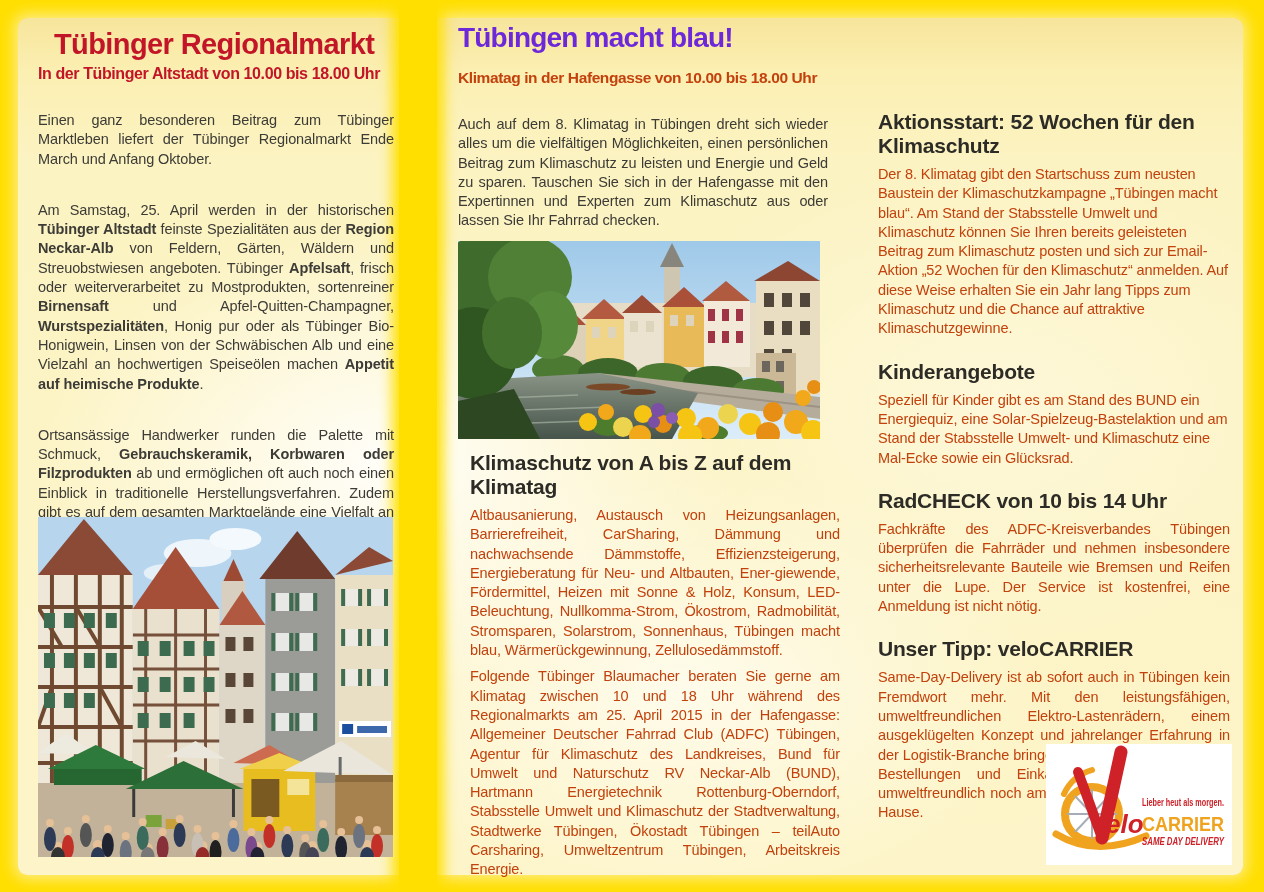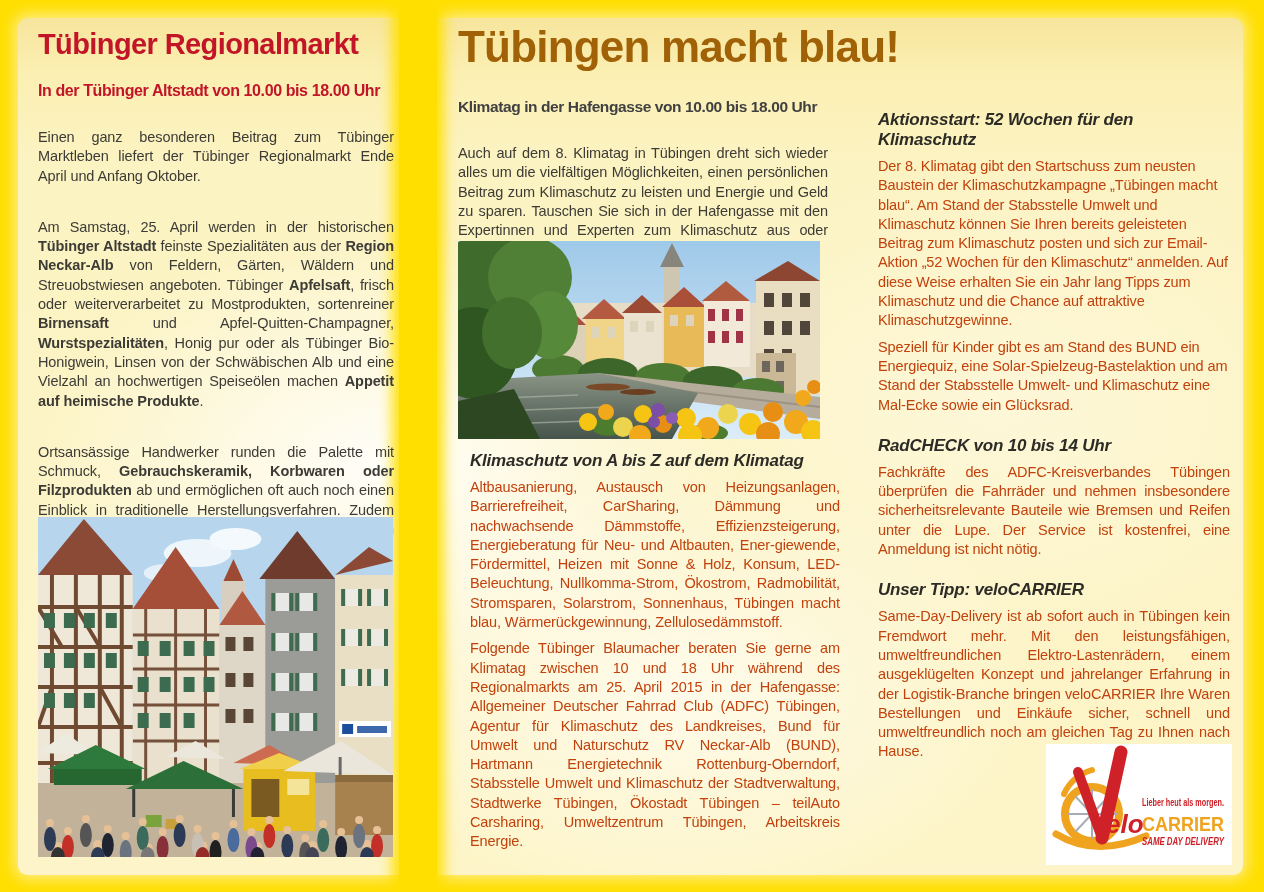--- a/index.html
+++ b/index.html
@@ -12,47 +12,47 @@
       linear-gradient(180deg,#f7e59c 0px,#fbefb2 55px,#fcf3c2 140px,#fdf5c9 100%);
     box-shadow:0 0 14px 4px rgba(255,240,170,.8);
     z-index:0;}
   .fold-strip{position:absolute;left:399px;top:0;width:38px;height:892px;background:#ffdf00;
     box-shadow:0 0 12px 7px rgba(255,223,0,.95);z-index:1;}
   .col{position:absolute;z-index:2;}
   .col-left{left:38px;top:28px;width:356px;}
   .col-mid{left:458px;top:22px;width:370px;}
   .col-right{left:878px;top:110px;width:352px;}
   h1,h2,h3,p{margin:0;padding:0;}
-  .red-title{font-size:29px;font-weight:bold;color:#c21527;letter-spacing:-0.6px;white-space:nowrap;}
-  .red-sub{font-size:16px;font-weight:bold;color:#c21527;letter-spacing:-0.4px;margin-top:21px;white-space:nowrap;}
-  .blue-title{font-size:44px;font-weight:bold;color:#a16207;letter-spacing:-0.8px;white-space:nowrap;text-align:center;}
-  .blue-sub{font-size:15.5px;font-weight:bold;color:#404040;letter-spacing:-0.4px;margin-top:26px;white-space:nowrap;}
+  .red-title{font-size:29px;font-weight:bold;color:#c21527;letter-spacing:-0.6px;white-space:nowrap;margin-left:16px;}
+  .red-sub{font-size:16px;font-weight:bold;color:#c21527;letter-spacing:-0.4px;margin-top:4px;white-space:nowrap;}
+  .blue-title{font-size:28px;font-weight:bold;color:#6d28d9;letter-spacing:-0.8px;white-space:nowrap;}
+  .blue-sub{font-size:15.5px;font-weight:bold;color:#c2410c;letter-spacing:-0.4px;margin-top:15px;white-space:nowrap;}
   .body-p{font-size:14.5px;line-height:19.3px;color:#3c3b36;text-align:justify;letter-spacing:-0.1px;margin-top:32px;}
   .body-p.first{margin-top:28px;}
-  .sec-h{font-size:17px;font-weight:bold;color:#2c2b26;letter-spacing:-0.2px;margin-top:21px;font-style:italic;}
+  .sec-h{font-size:21px;font-weight:bold;color:#2c2b26;letter-spacing:-0.2px;margin-top:21px;}
   .sec-h.first{margin-top:0;}
   .sec-p{font-size:14.5px;line-height:19.3px;color:#c2410c;text-align:justify;letter-spacing:-0.1px;margin-top:7px;}
   .sec-p.ragged{text-align:left;}
   .b{font-weight:bold;}
   .photo{position:absolute;display:block;}
   .photo-market{left:0;top:489px;width:355px;height:340px;}
   .photo-neckar{left:0;top:219px;width:362px;height:198px;}
   .mid-lower{position:absolute;left:12px;top:429px;width:370px;}
   .logo-box{position:absolute;left:168px;top:634px;width:186px;height:121px;background:#ffffff;}
 </style>
 </head>
 <body>
 
 <div class="sheet"></div>
 <div class="fold-strip"></div>
 
 <div class="col col-left">
   <h1 class="red-title">Tübinger Regionalmarkt</h1>
   <h2 class="red-sub">In der Tübinger Altstadt von 10.00 bis 18.00 Uhr</h2>
-  <p class="body-p first">Einen ganz besonderen Beitrag zum Tübinger Marktleben liefert der Tübinger Regionalmarkt Ende April und Anfang Oktober.</p>
+  <p class="body-p first">Einen ganz besonderen Beitrag zum Tübinger Marktleben liefert der Tübinger Regionalmarkt Ende March und Anfang Oktober.</p>
   <p class="body-p"><span>Am Samstag, 25. April werden in der historischen </span><span class="b">Tübinger Altstadt</span><span> feinste Spezialitäten aus der </span><span class="b">Region Neckar-Alb</span><span> von Feldern, Gärten, Wäldern und Streuobstwiesen angeboten. Tübinger </span><span class="b">Apfelsaft</span><span>, frisch oder weiterverarbeitet zu Mostprodukten, sortenreiner </span><span class="b">Birnensaft</span><span> und Apfel-Quitten-Champagner, </span><span class="b">Wurstspezialitäten</span><span>, Honig pur oder als Tübinger Bio-Honigwein, Linsen von der Schwäbischen Alb und eine Vielzahl an hochwertigen Speiseölen machen </span><span class="b">Appetit auf heimische Produkte</span><span>.</span></p>
   <p class="body-p"><span>Ortsansässige Handwerker runden die Palette mit Schmuck, </span><span class="b">Gebrauchskeramik, Korbwaren oder Filzprodukten</span><span> ab und ermöglichen oft auch noch einen Einblick in traditionelle Herstellungsverfahren. Zudem gibt es auf dem gesamten Marktgelände eine Vielfalt an </span><span class="b">Weinen aus der Region</span><span> zu genießen.</span></p>
 
   <svg class="photo photo-market" viewBox="0 0 356 340" preserveAspectRatio="none">
     <rect x="0" y="0" width="356" height="340" fill="#b7d6ee"></rect>
     <ellipse cx="160" cy="36" rx="34" ry="14" fill="#eef5fb"></ellipse>
     <ellipse cx="198" cy="22" rx="26" ry="11" fill="#f4f9fd"></ellipse>
     <ellipse cx="128" cy="56" rx="22" ry="9" fill="#e4eff8"></ellipse>
 
     <polygon points="186,64 196,42 206,64" fill="#9c4a34"></polygon>
@@ -394,20 +394,21 @@
   <div class="mid-lower">
     <h3 class="sec-h first">Klimaschutz von A bis Z auf dem Klimatag</h3>
     <p class="sec-p">Altbausanierung, Austausch von Heizungsanlagen, Barrierefreiheit, CarSharing, Dämmung und nachwachsende Dämmstoffe, Effizienzsteigerung, Energieberatung für Neu- und Altbauten, Ener-giewende, Fördermittel, Heizen mit Sonne &amp; Holz, Konsum, LED-Beleuchtung, Nullkomma-Strom, Ökostrom, Radmobilität, Stromsparen, Solarstrom, Sonnenhaus, Tübingen macht blau, Wärmerückgewinnung, Zellulosedämmstoff.</p>
     <p class="sec-p">Folgende Tübinger Blaumacher beraten Sie gerne am Klimatag zwischen 10 und 18 Uhr während des Regionalmarkts am 25. April 2015 in der Hafengasse: Allgemeiner Deutscher Fahrrad Club (ADFC) Tübingen, Agentur für Klimaschutz des Landkreises, Bund für Umwelt und Naturschutz RV Neckar-Alb (BUND), Hartmann Energietechnik Rottenburg-Oberndorf, Stabsstelle Umwelt und Klimaschutz der Stadtverwaltung, Stadtwerke Tübingen, Ökostadt Tübingen – teilAuto Carsharing, Umweltzentrum Tübingen, Arbeitskreis Energie.</p>
   </div>
 </div>
 
 <div class="col col-right">
   <h3 class="sec-h first">Aktionsstart: 52 Wochen für den Klimaschutz</h3>
   <p class="sec-p ragged">Der 8. Klimatag gibt den Startschuss zum neusten Baustein der Klimaschutzkampagne „Tübingen macht blau“. Am Stand der Stabsstelle Umwelt und Klimaschutz können Sie Ihren bereits geleisteten Beitrag zum Klimaschutz posten und sich zur Email-Aktion „52 Wochen für den Klimaschutz“ anmelden. Auf diese Weise erhalten Sie ein Jahr lang Tipps zum Klimaschutz und die Chance auf attraktive Klimaschutzgewinne.</p>
+  <h3 class="sec-h">Kinderangebote</h3>
   <p class="sec-p ragged">Speziell für Kinder gibt es am Stand des BUND ein Energiequiz, eine Solar-Spielzeug-Bastelaktion und am Stand der Stabsstelle Umwelt- und Klimaschutz eine Mal-Ecke sowie ein Glücksrad.</p>
   <h3 class="sec-h">RadCHECK von 10 bis 14 Uhr</h3>
   <p class="sec-p">Fachkräfte des ADFC-Kreisverbandes Tübingen überprüfen die Fahrräder und nehmen insbesondere sicherheitsrelevante Bauteile wie Bremsen und Reifen unter die Lupe. Der Service ist kostenfrei, eine Anmeldung ist nicht nötig.</p>
   <h3 class="sec-h">Unser Tipp: veloCARRIER</h3>
   <p class="sec-p">Same-Day-Delivery ist ab sofort auch in Tübingen kein Fremdwort mehr. Mit den leistungsfähigen, umweltfreundlichen Elektro-Lastenrädern, einem ausgeklügelten Konzept und jahrelanger Erfahrung in der Logistik-Branche bringen veloCARRIER Ihre Waren Bestellungen und Einkäufe sicher, schnell und umweltfreundlich noch am gleichen Tag zu Ihnen nach Hause.</p>
 
   <div class="logo-box">
     <svg width="186" height="121" viewBox="0 0 186 121">
 
       <g>

